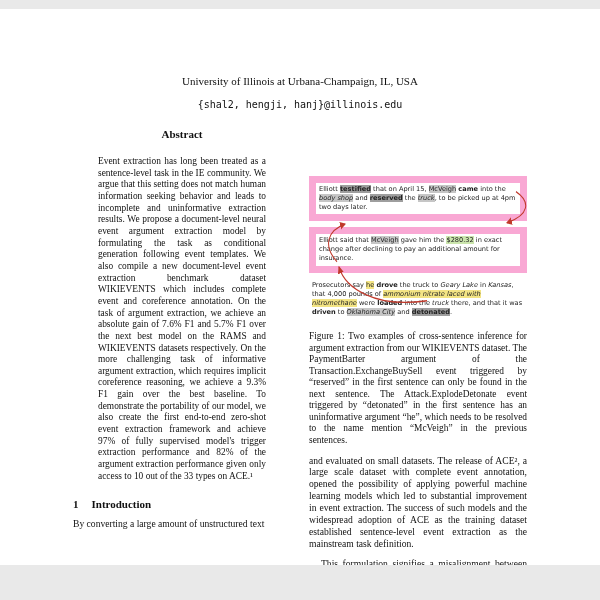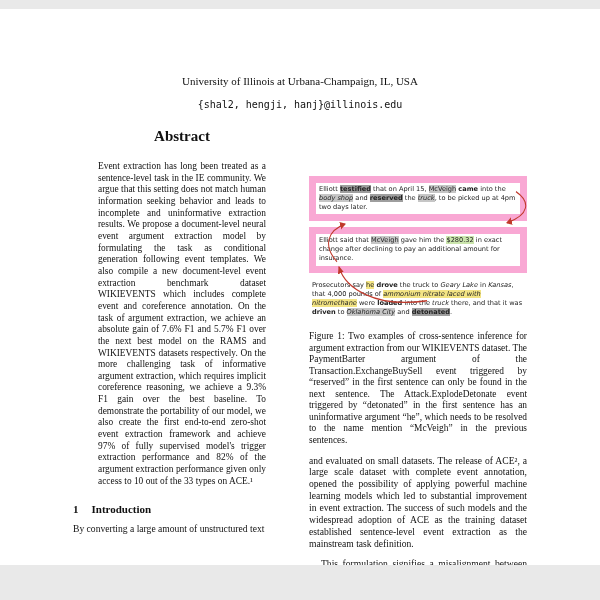--- a/index.html
+++ b/index.html
@@ -6,21 +6,21 @@
   .screen{position:relative;width:600px;height:600px;background:#e9e9e9;overflow:hidden;
           font-family:"Liberation Serif", serif;color:#111;}
   .paper{position:absolute;left:0;top:9px;width:600px;height:556px;background:#ffffff;
          box-sizing:border-box;padding:54px 73px 0;overflow:hidden;}
   .title{font-size:13px;font-weight:bold;text-align:center;margin:0 0 16px;line-height:1.3;}
   .authors{text-align:center;font-size:11px;margin:0 0 2px;}
   .affil{text-align:center;font-size:11px;margin:12px;}
   .email{text-align:center;font-family:"DejaVu Sans Mono", monospace;font-size:10px;margin-top:3px;}
   .cols{display:flex;gap:18px;margin-top:16px;}
   .col{width:218px;box-sizing:border-box;}
-  .abs-head{text-align:center;font-weight:bold;font-size:15px;margin:2px 0 6px;}
+  .abs-head{text-align:center;font-weight:bold;font-size:11px;margin:2px 0 6px;}
   .abs-text{font-size:9.4px;line-height:1.24;text-align:justify;margin:16px;padding:0 9px;hyphens:auto;}
   .sec-head{font-size:11px;font-weight:bold;margin-top:13px;}
   .sec-title{margin-left:13px;}
   .body-text{font-size:9.6px;line-height:1.24;text-align:justify;margin:8px 0 0;hyphens:auto;}
   .indent{text-indent:12px;}
   .figure{position:relative;margin-top:50px;}
   .fig-box{font-family:"DejaVu Sans", sans-serif;font-size:6.6px;line-height:1.38;
            margin-bottom:6px;padding:2px 3px;color:#222;}
   .box1,.box2{border:7px solid #f9a8d4;}
   .caption{font-size:9.4px;line-height:1.23;text-align:justify;margin:12px 0 0;hyphens:auto;}

